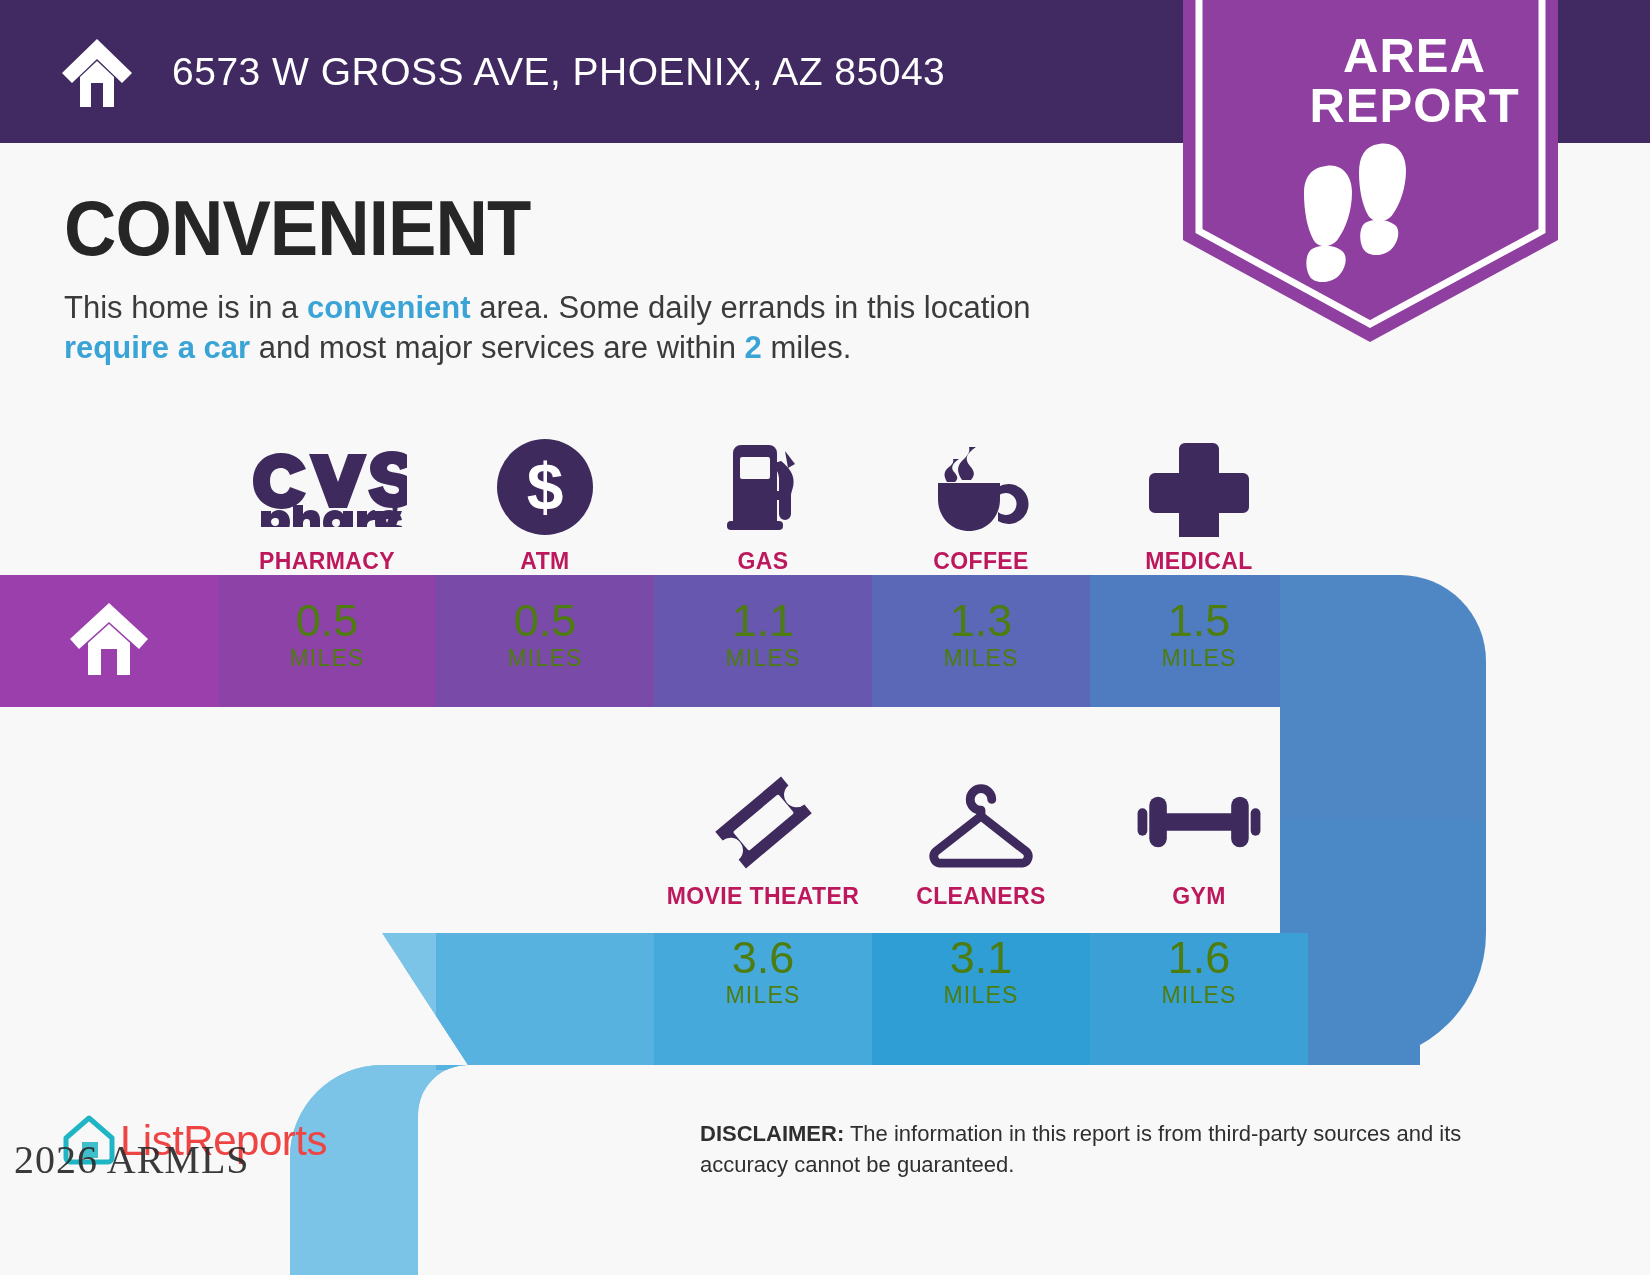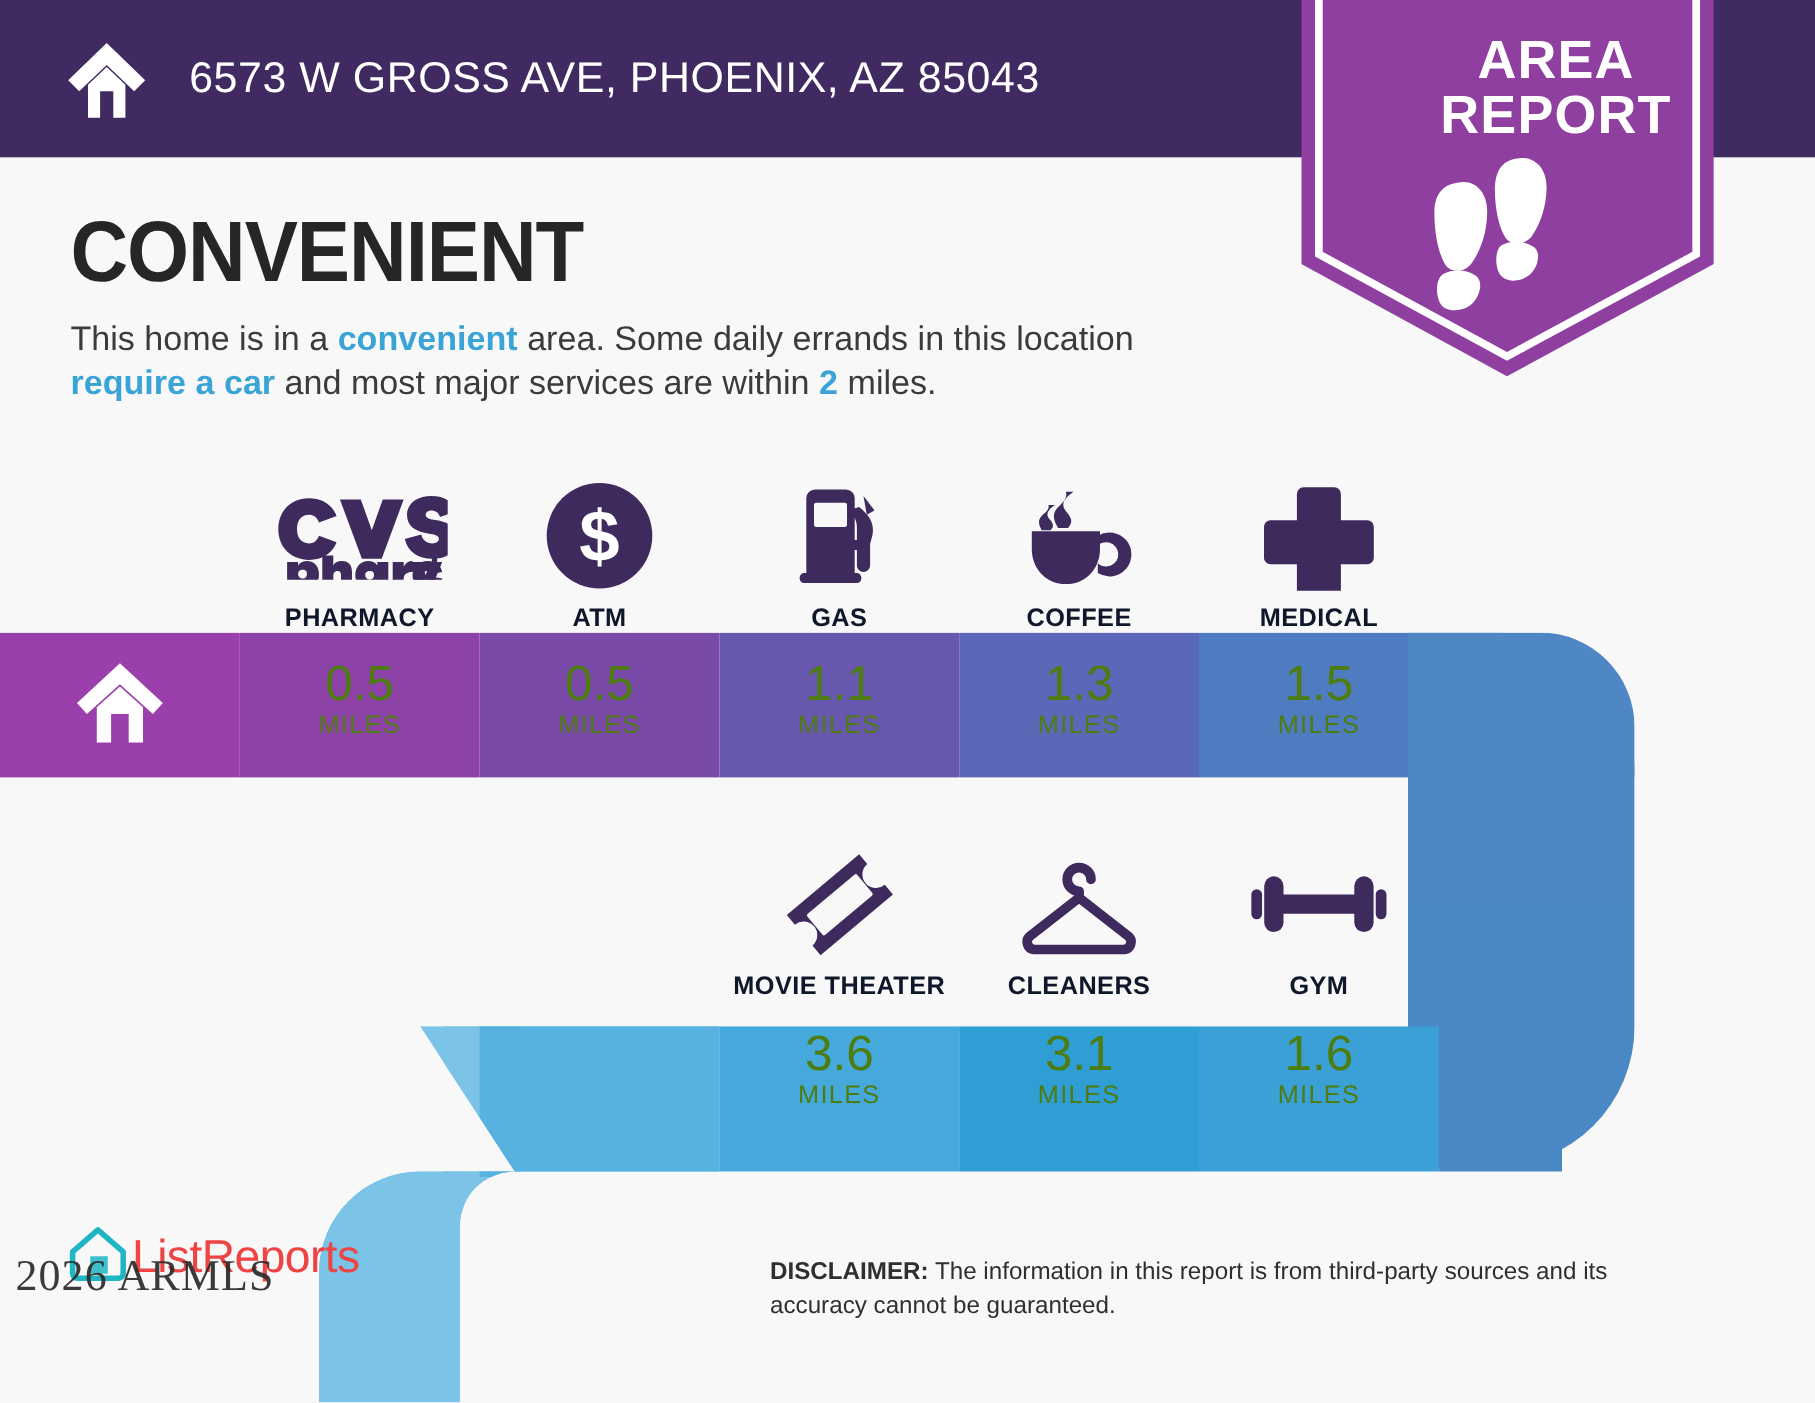--- a/index.html
+++ b/index.html
@@ -57,21 +57,21 @@
   .icons-row-2{position:absolute;left:0;top:755px;width:1650px;height:155px;}
   .cell{
     position:absolute;top:0;width:218px;height:155px;
     display:flex;flex-direction:column;align-items:center;justify-content:flex-end;
   }
   .cell .glyph{
     height:110px;display:flex;align-items:center;justify-content:center;
     color:#3f2a5e;
   }
   .cell .cap{
-    font-size:23px;font-weight:700;color:#0f172a;letter-spacing:0.4px;
+    font-size:23px;font-weight:700;color:#be185d;letter-spacing:0.4px;
     margin-top:6px;white-space:nowrap;
   }
 
   
   .snake{position:absolute;left:0;top:575px;width:1650px;height:700px;}
   .snake svg{display:block;}
 
   .barlabel{position:absolute;text-align:center;width:218px;color:#4d7c0f;pointer-events:none;}
   .barlabel .num{font-size:45px;line-height:48px;font-weight:400;}
   .barlabel .unit{font-size:23px;line-height:26px;letter-spacing:1.2px;}
@@ -90,21 +90,21 @@
     font-size:42px;color:#ef4444;letter-spacing:-0.5px;margin-left:4px;
   }
   .watermark{
     position:absolute;left:14px;top:1136px;
     font-family:"Liberation Serif", serif;
     font-size:40px;color:#2a2a2a;letter-spacing:1px;z-index:13;opacity:0.92;
     white-space:nowrap;
   }
   .disclaimer{
     position:absolute;left:700px;top:1118px;width:820px;
-    font-size:22px;line-height:31px;color:#2f2f2f;z-index:12;margin-top:22px;
+    font-size:22px;line-height:31px;color:#2f2f2f;z-index:12;
   }
   .disclaimer b{font-weight:700;}
 </style>
 </head>
 <body>
 
 <div class="page">
 
   <div class="header">
     <div class="header-inner">

